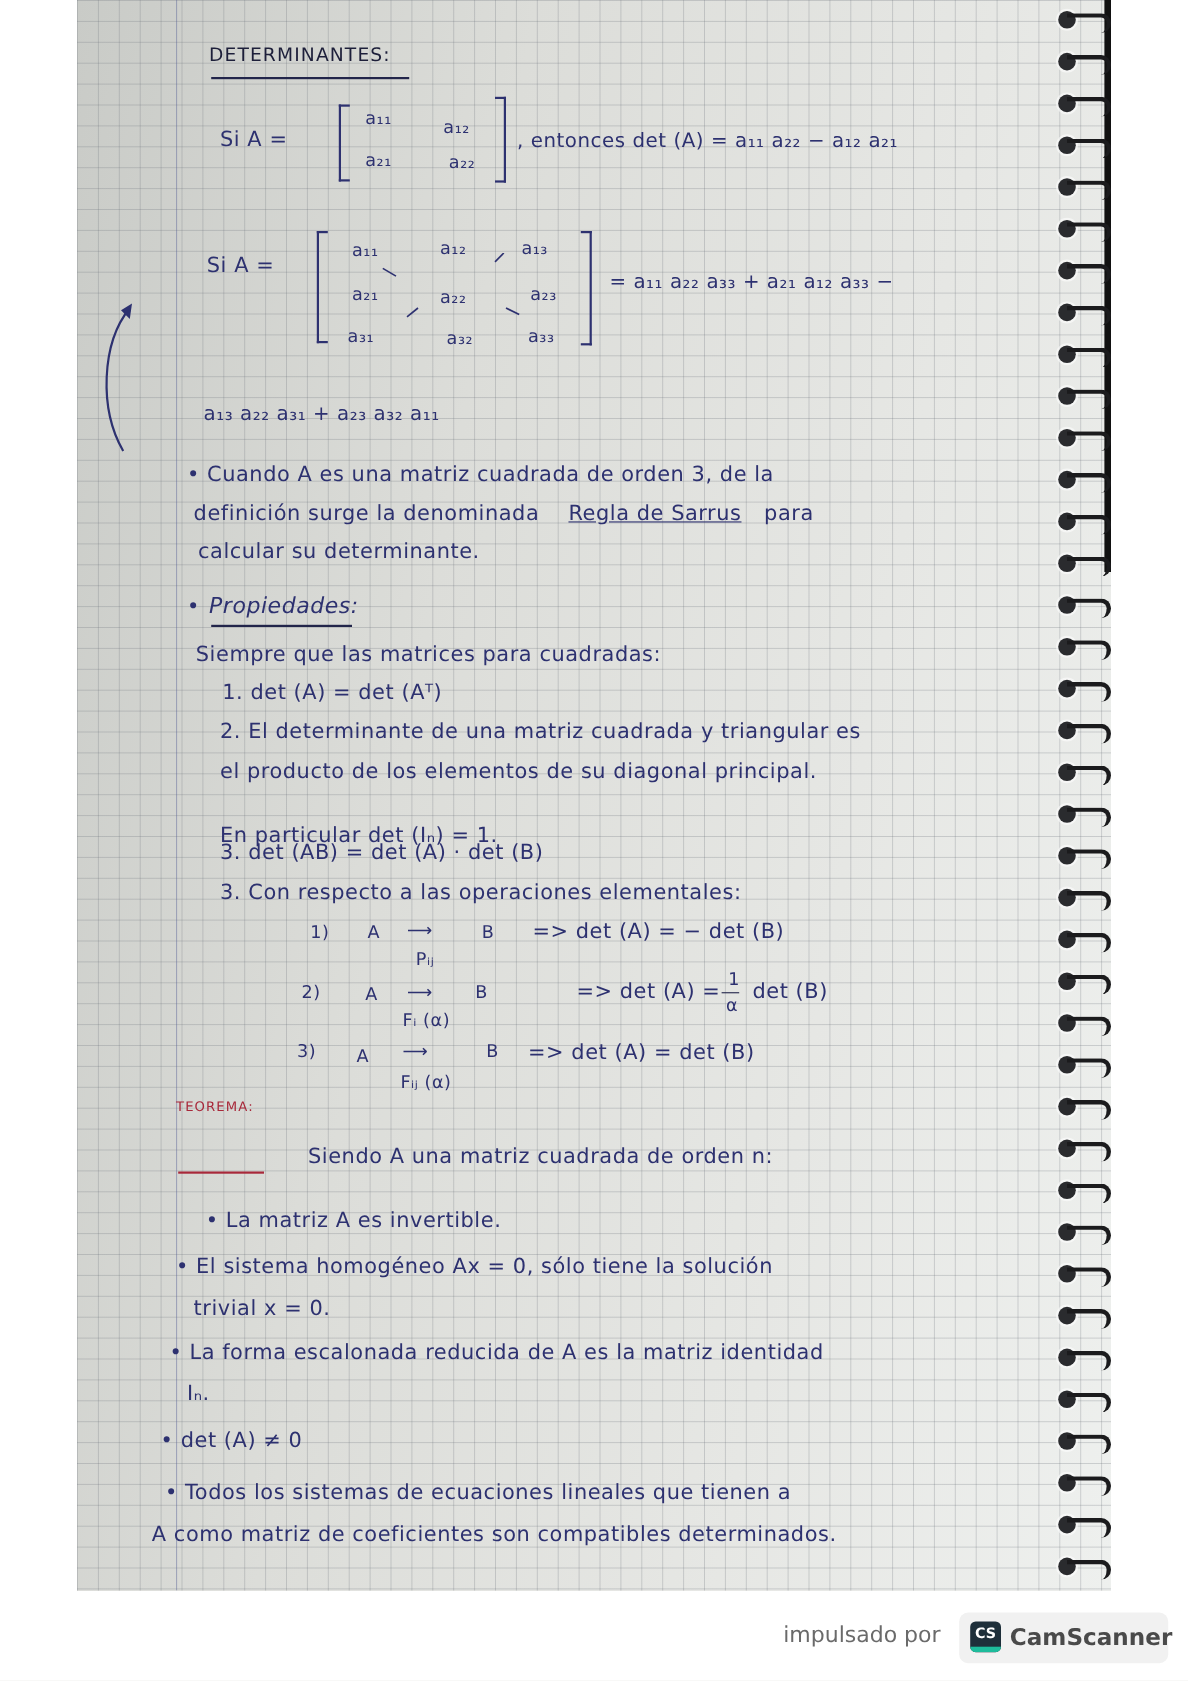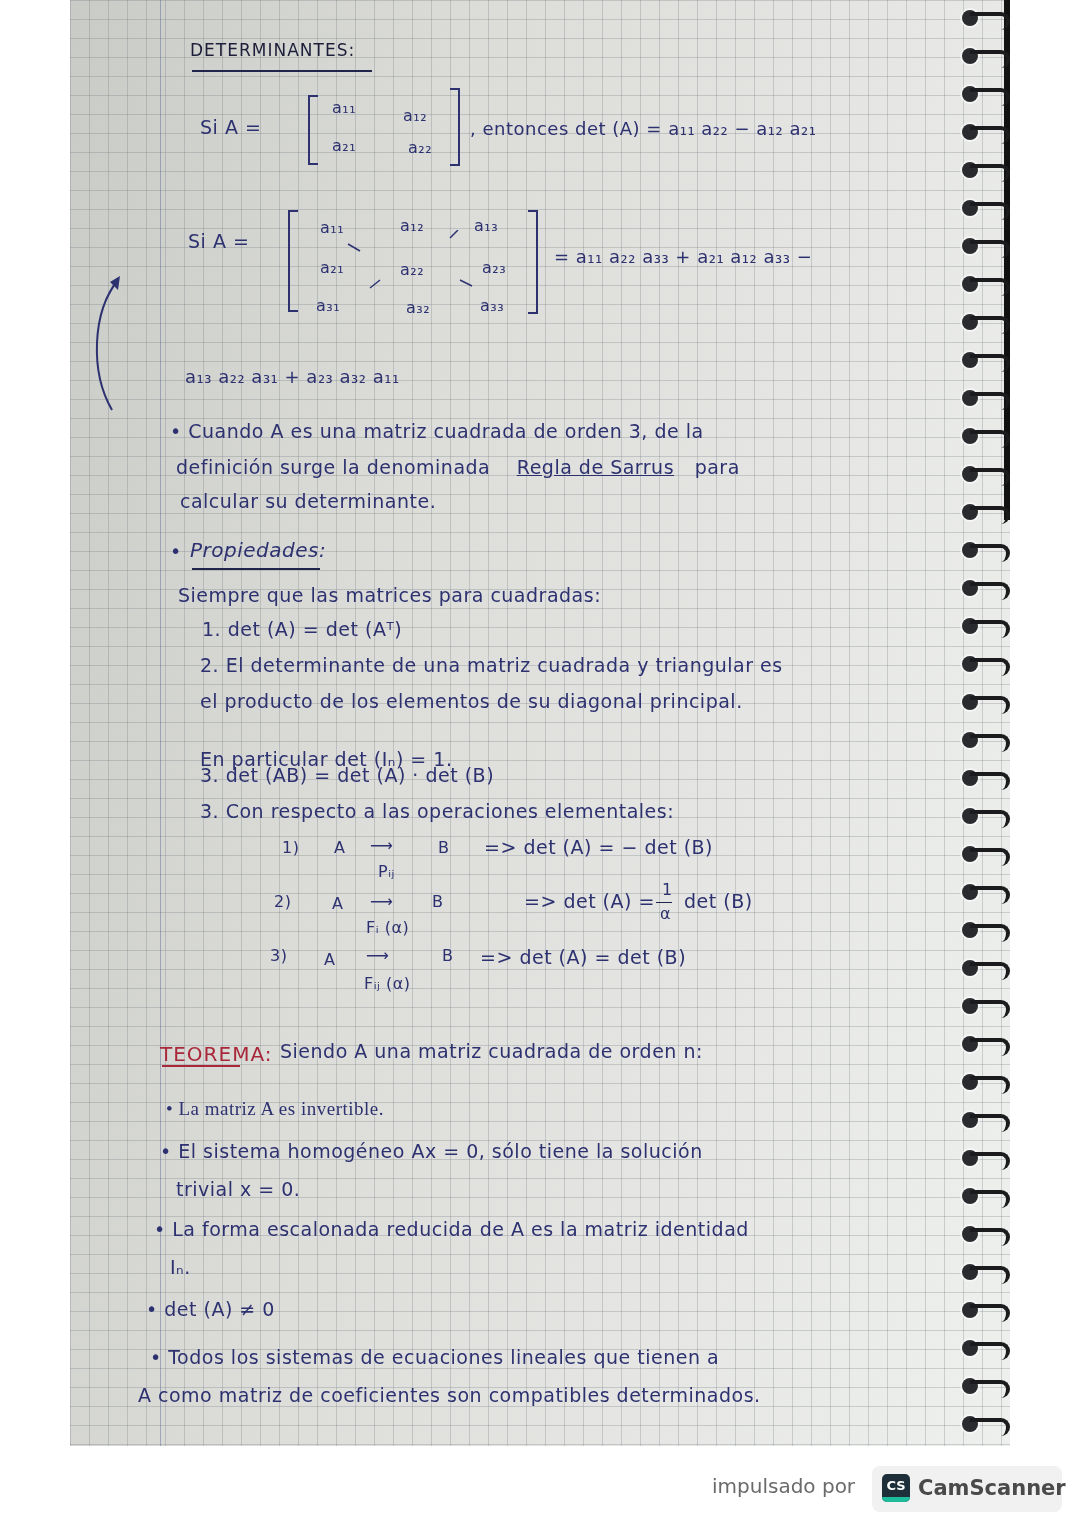--- a/index.html
+++ b/index.html
@@ -117,24 +117,24 @@
   <div class="hw sm" style="left:590px; top:904px;">α</div>
   <div class="hw" style="left:614px; top:890px;">det (B)</div>
 
   <div class="hw sm" style="left:200px; top:946px;">3)</div>
   <div class="hw sm" style="left:254px; top:950px;">A</div>
   <div class="hw sm" style="left:296px; top:946px;">⟶</div>
   <div class="hw sm" style="left:294px; top:974px;">Fᵢⱼ (α)</div>
   <div class="hw sm" style="left:372px; top:946px;">B</div>
   <div class="hw" style="left:410px; top:946px;">=&gt;  det (A) = det (B)</div>
 
-  <div class="hw red" style="left:90px; top:1042px; font-size:20px; letter-spacing:1px;">TEOREMA:</div>
+  <div class="hw red" style="left:90px; top:999px; font-size:12px; letter-spacing:1px;">TEOREMA:</div>
   <div class="ul redul" style="left:92px; top:1065px; width:78px;"></div>
   <div class="hw" style="left:210px; top:1040px;">Siendo A una matriz cuadrada de orden n:</div>
-  <div class="hw" style="left:96px; top:1098px;font-family:Liberation Serif, serif;">• La matriz A es invertible.</div>
+  <div class="hw" style="left:117px; top:1098px;">• La matriz A es invertible.</div>
   <div class="hw" style="left:90px; top:1140px;">• El sistema homogéneo Ax = 0, sólo tiene la solución</div>
   <div class="hw" style="left:106px; top:1178px;">trivial x = 0.</div>
   <div class="hw" style="left:84px; top:1218px;">• La forma escalonada reducida de A es la matriz identidad</div>
   <div class="hw" style="left:100px; top:1256px;">Iₙ.</div>
   <div class="hw" style="left:76px; top:1298px;">• det (A) ≠ 0</div>
   <div class="hw" style="left:80px; top:1346px;">• Todos los sistemas de ecuaciones lineales que tienen a</div>
   <div class="hw" style="left:68px; top:1384px;">A como matriz de coeficientes son compatibles determinados.</div>
 
   <div class="spiral">
     <div class="dark-band"></div>

